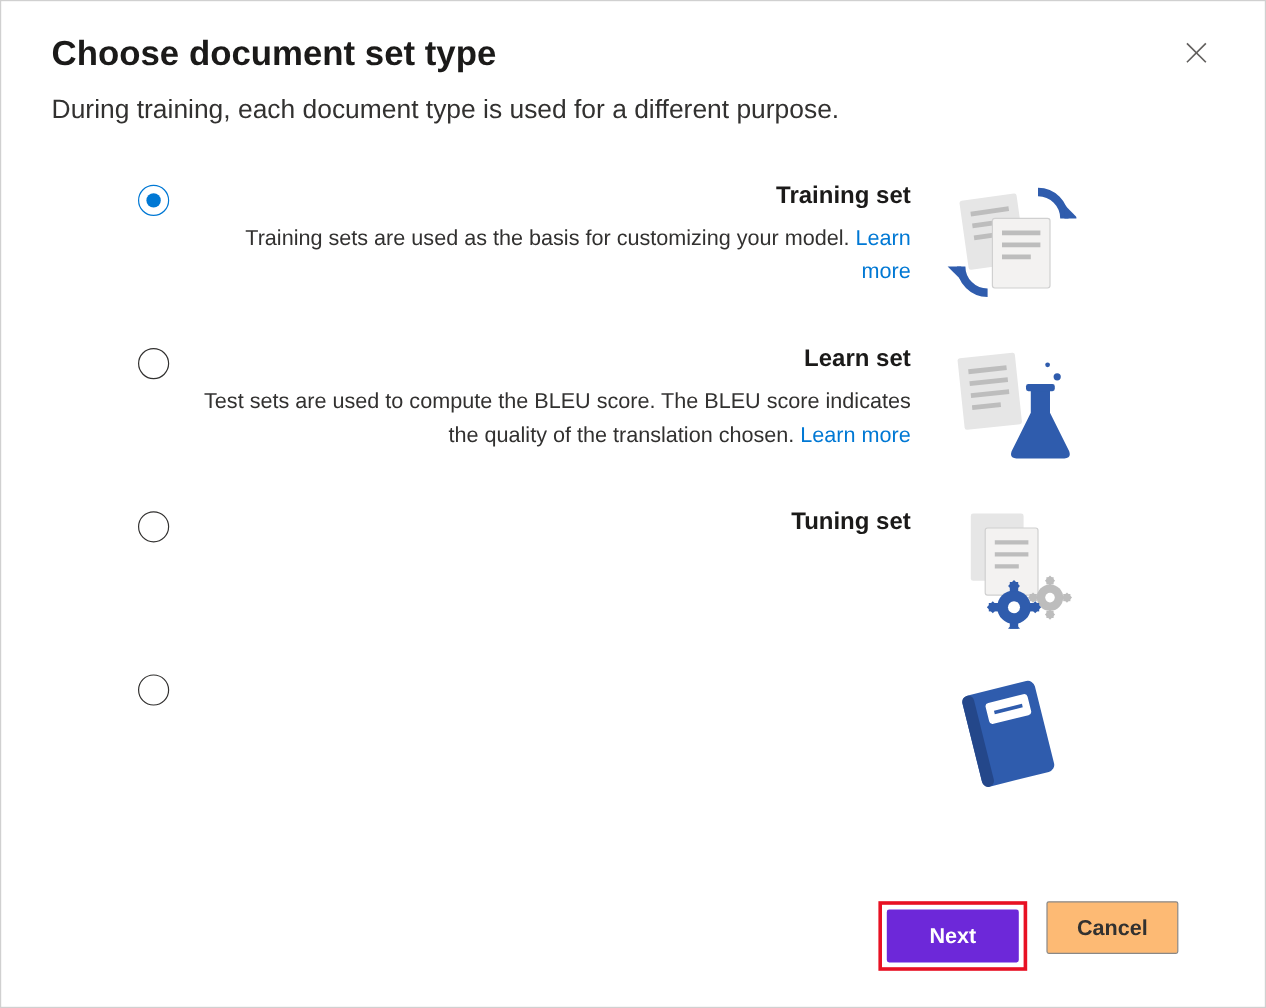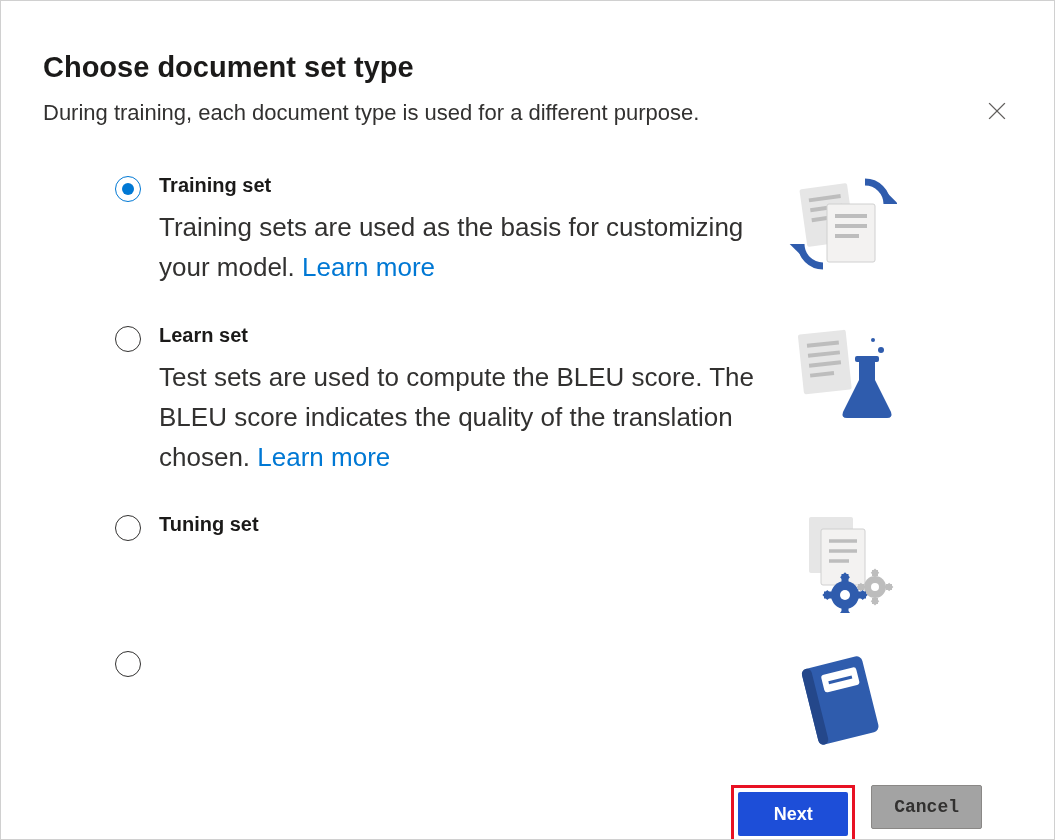--- a/index.html
+++ b/index.html
@@ -14,22 +14,21 @@
     }
     .dialog {
       padding: 28px 42px 0 42px;
       height: 100%;
       display: flex;
       flex-direction: column;
     }
     .header-row {
       display: flex;
       justify-content: space-between;
-      align-items: center;
-      margin-top: 22px;
+      align-items: flex-start;
     }
     .title {
       font-size: 29px;
       font-weight: 600;
       color: #1b1a19;
       margin-bottom: 16px;
     }
     .subtitle {
       font-size: 22px;
       font-weight: 400;
@@ -49,20 +48,21 @@
     .options {
       flex: 1;
       padding-left: 72px;
       padding-right: 60px;
     }
     .option {
       display: flex;
       align-items: flex-start;
       margin-bottom: 36px;
       gap: 18px;
+      text-align: right;
     }
     .radio {
       width: 26px;
       height: 26px;
       border: 1.5px solid #323130;
       border-radius: 50%;
       flex: 0 0 26px;
       position: relative;
       margin-top: 2px;
       cursor: pointer;
@@ -81,21 +81,21 @@
       transform: translate(-50%, -50%);
     }
     .option-body { flex: 1; max-width: 600px; }
     .option-title {
       font-size: 20px;
       font-weight: 600;
       color: #1b1a19;
       margin-bottom: 10px;
     }
     .option-desc {
-      font-size: 26px;
+      font-size: 18px;
       font-weight: 400;
       line-height: 1.55;
       color: #323130;
     }
     .option-desc a.link {
       color: #0078d4;
       text-decoration: none;
       cursor: pointer;
     }
     .option-illus {
@@ -117,29 +117,28 @@
       font-family: inherit;
       font-size: 18px;
       font-weight: 600;
       min-width: 110px;
       height: 44px;
       border-radius: 2px;
       cursor: pointer;
       padding: 0 22px;
     }
     .btn-primary {
-      background: #1d4ed8;
+      background: #6d28d9;
       color: #fff;
       border: none;
     }
     .btn-secondary {
-      background: #a3a3a3;
+      background: #fdba74;
       color: #323130;
       border: 1px solid #8a8886;
-      font-family: Liberation Mono, monospace;
     }
     .highlight-next {
       padding: 4px;
       border: 3px solid #e81123;
       display: inline-flex;
     }
   </style>
 </head>
 <body>
 

